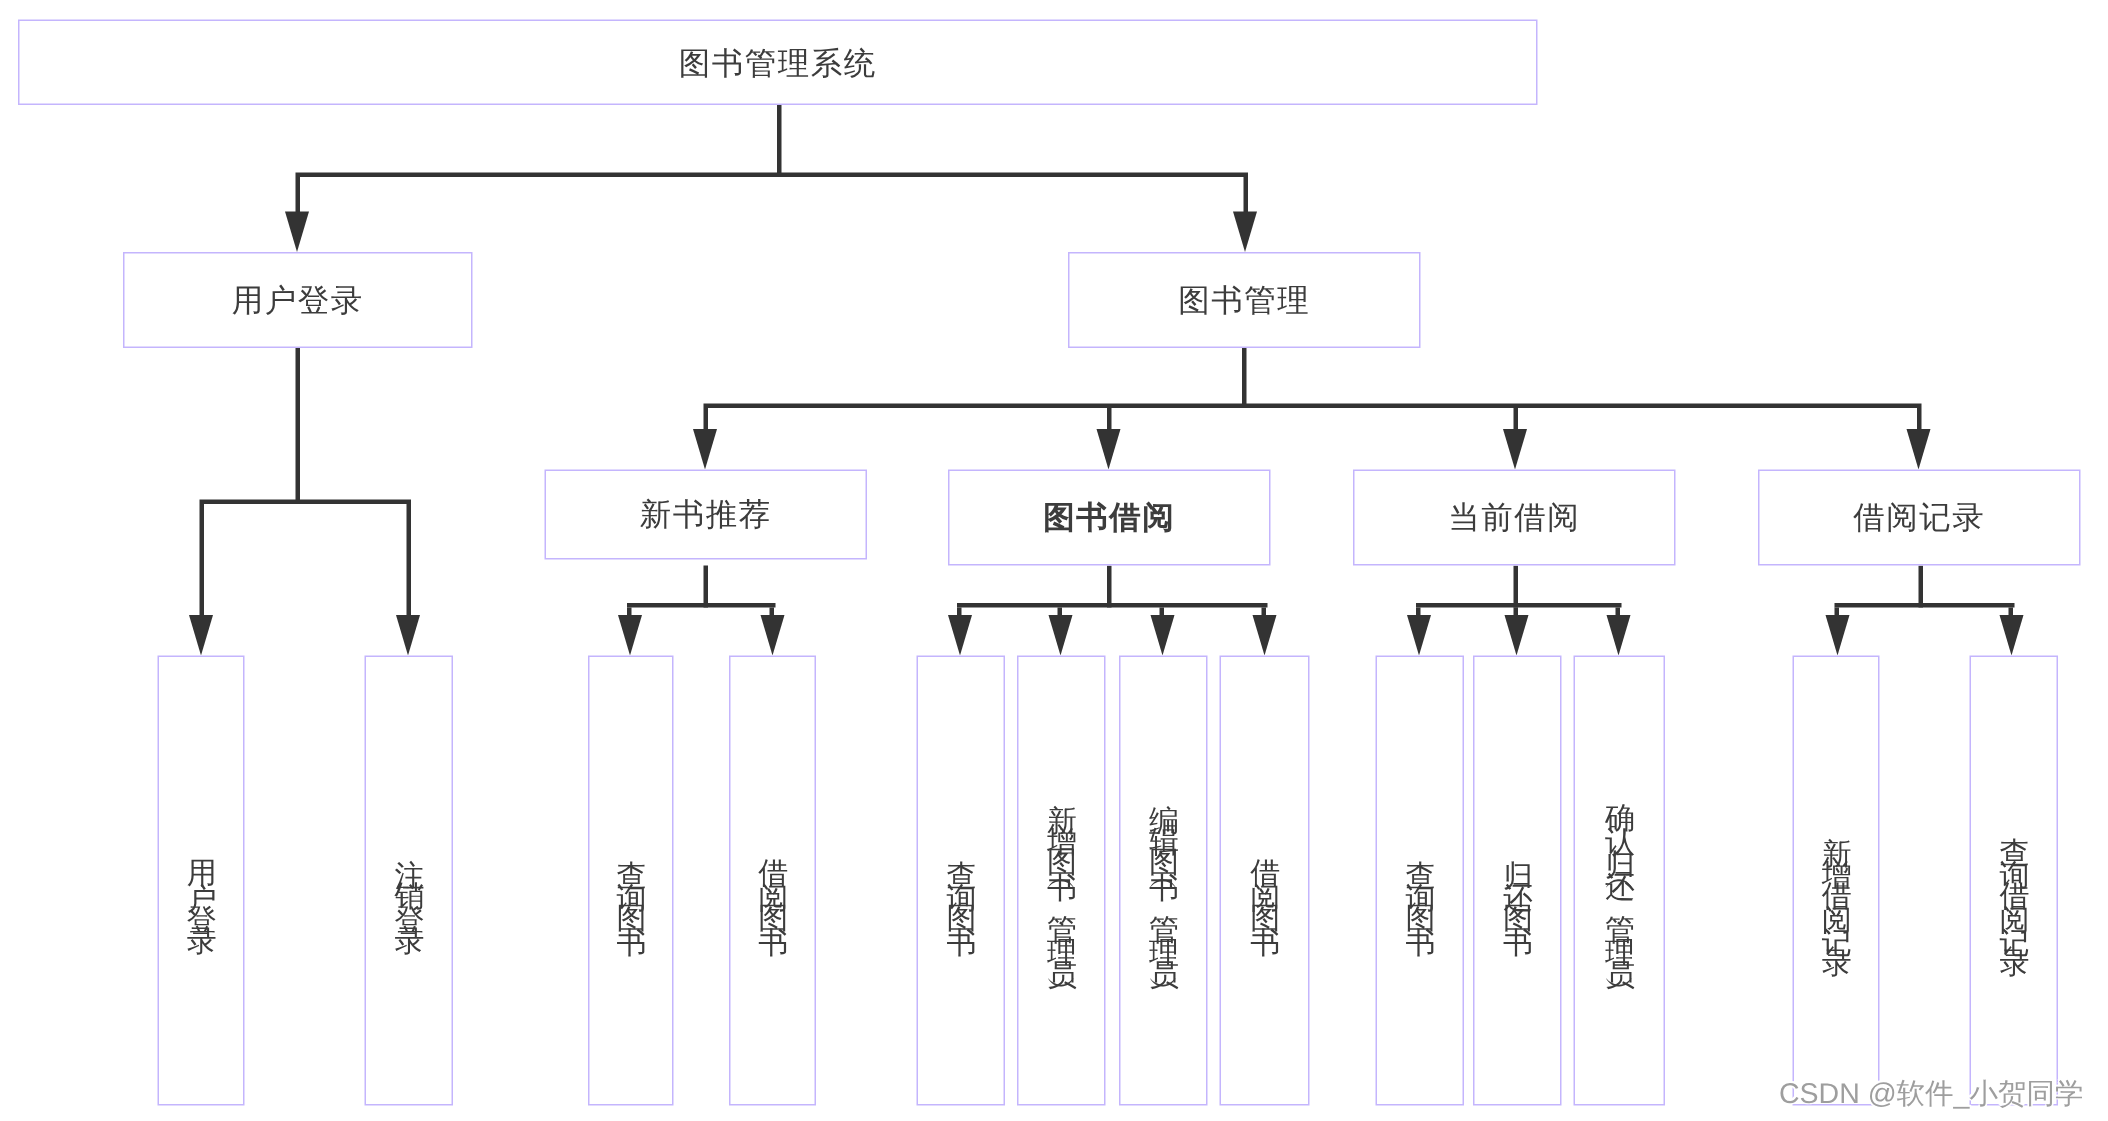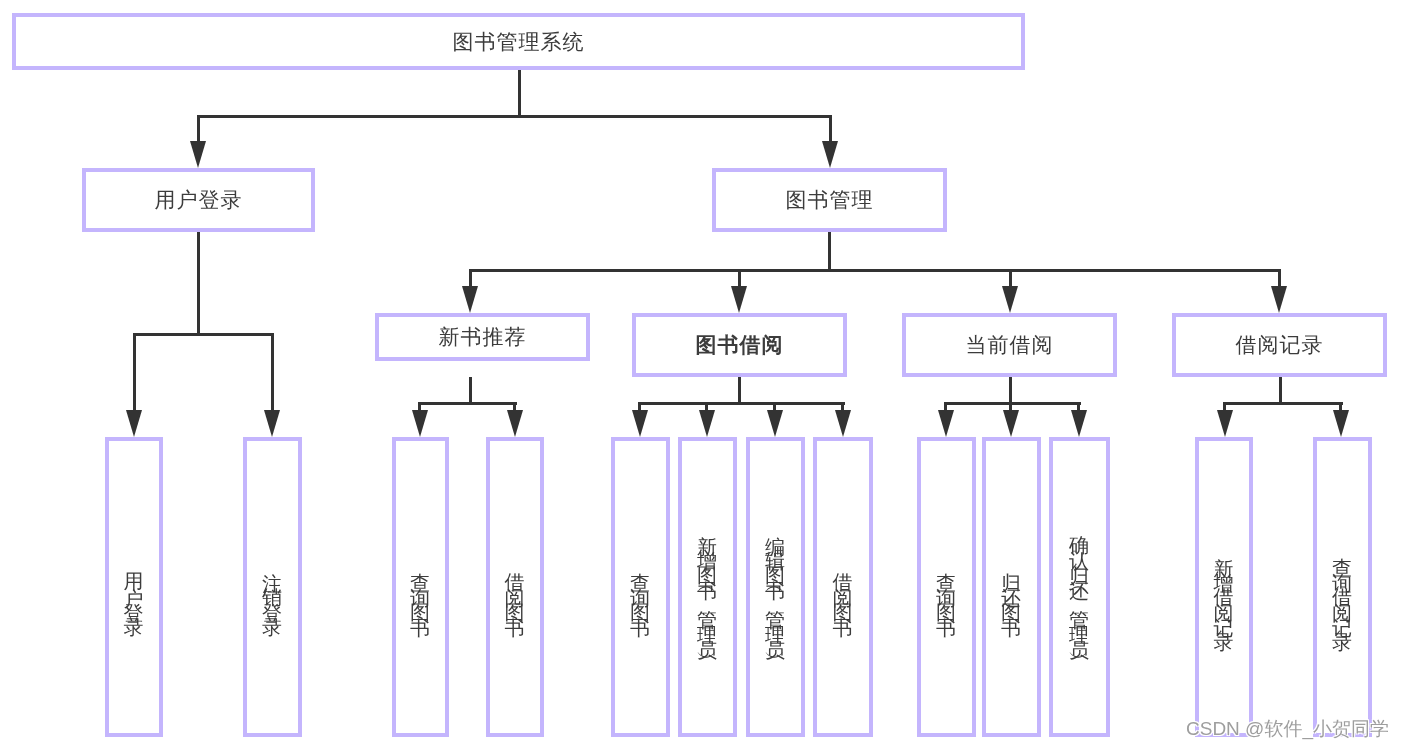--- a/index.html
+++ b/index.html
@@ -7,21 +7,21 @@
     position: relative;
     width: 1405px;
     height: 747px;
     background: #ffffff;
     font-family: "Liberation Sans", "DejaVu Sans", sans-serif;
     overflow: hidden;
   }
   .node {
     position: absolute;
     box-sizing: border-box;
-    border: 4px solid #c4b5fd;
+    border: 1px solid #c4b5fd;
     background: #ffffff;
     display: flex;
     align-items: center;
     justify-content: center;
     color: #3c3c3c;
   }
   .hlabel { font-size: 21px; letter-spacing: 1px; white-space: nowrap; }
   .leaf { top: 437px; height: 300px; }
   .vtext {
     writing-mode: vertical-rl;
@@ -118,21 +118,21 @@
     <span class="hlabel">图书管理系统</span>
   </div>
 
   <div class="node" style="left:82px; top:168px; width:233px; height:64px;">
     <span class="hlabel">用户登录</span>
   </div>
   <div class="node" style="left:712px; top:168px; width:235px; height:64px;">
     <span class="hlabel">图书管理</span>
   </div>
 
-  <div class="node" style="left:363px; top:313px; width:215px; height:48px;margin-left:12px;">
+  <div class="node" style="left:363px; top:313px; width:215px; height:60px;">
     <span class="hlabel">新书推荐</span>
   </div>
   <div class="node" style="left:632px; top:313px; width:215px; height:64px;font-weight:bold;">
     <span class="hlabel">图书借阅</span>
   </div>
   <div class="node" style="left:1172px; top:313px; width:215px; height:64px;">
     <span class="hlabel">借阅记录</span>
   </div>
   <div class="node" style="left:902px; top:313px; width:215px; height:64px;">
     <span class="hlabel">当前借阅</span>

